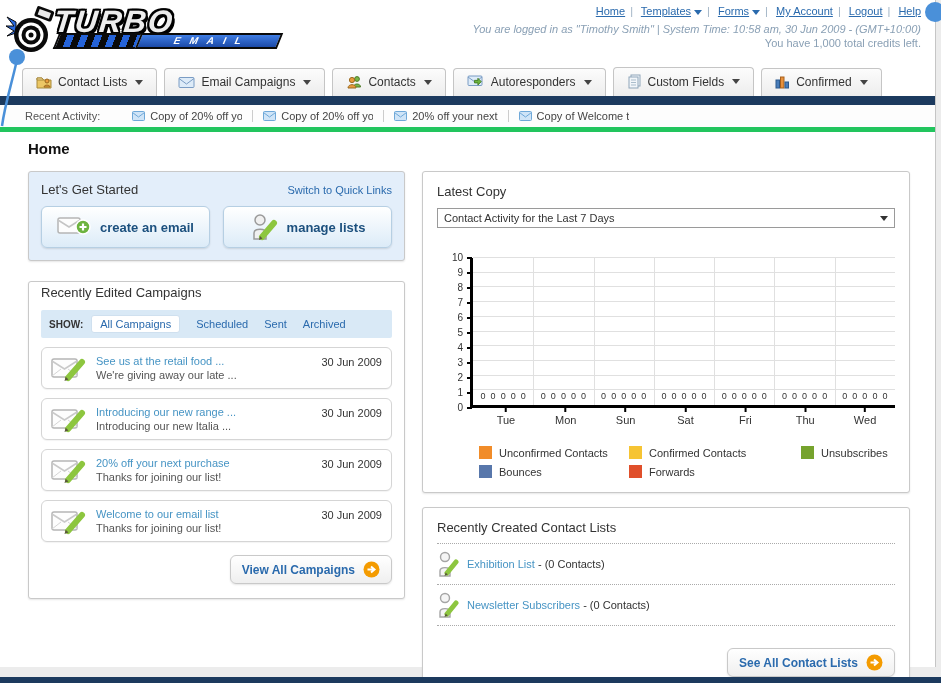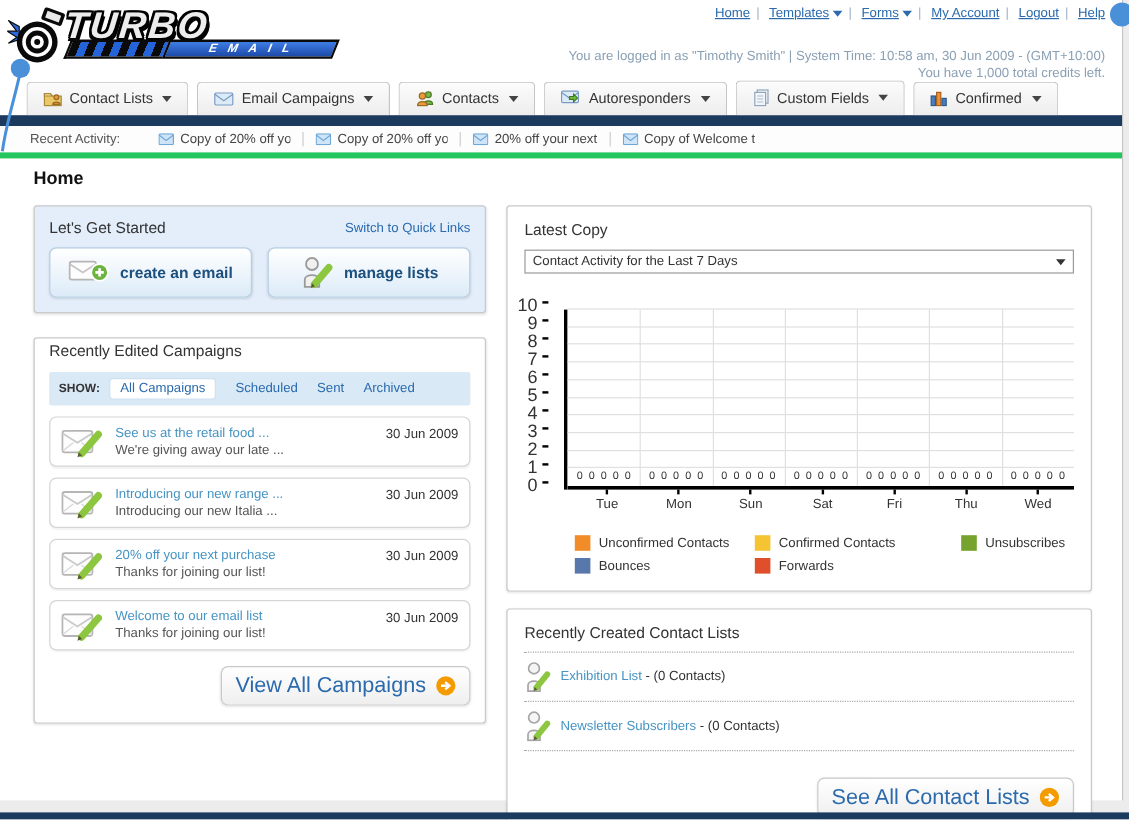--- a/index.html
+++ b/index.html
@@ -19,21 +19,21 @@
   .logo-band { display:flex; margin-top:-7px; margin-left:2px; transform:skewX(-22deg); }
   .logo-stripes { width:82px; height:16px; border:2px solid #0a0a0a; border-right:none;
     background:repeating-linear-gradient(90deg,#0a0a0a 0 7px,#2563d8 7px 14px); }
   .logo-email { width:142px; height:16px; border:2px solid #0a0a0a; background:linear-gradient(#3f7de4,#1c4aa8);
     color:#fff; font-weight:bold; font-size:10px; letter-spacing:9px; text-align:center; line-height:12px; padding-left:6px; }
   .header-right { position:absolute; top:5px; right:14px; text-align:right; }
   .top-links { color:#9ab; }
   .top-links a { color:#2a6aad; text-decoration:underline; font-size:11px; }
   .top-links .sep { color:#9fb2c4; margin:0 5px; }
   .caret-blue { display:inline-block; width:0; height:0; border-left:4px solid transparent; border-right:4px solid transparent; border-top:5px solid #2a6aad; margin-left:3px; vertical-align:middle; }
-  .login-line { color:#8aa0b5; margin-top:24px; font-size:11px; }
+  .login-line { color:#8aa0b5; margin-top:6px; font-size:11px;font-style:italic; }
   .credits-line { color:#8aa0b5; margin-top:2px; font-size:11px; }
   .help-bubble { position:absolute; top:2px; right:-10px; width:20px; height:20px; border-radius:50%; background:#4a90d9; }
 
   
   .balloon { position:absolute; top:46px; left:0; z-index:6; pointer-events:none; }
 
   
   .tabs { padding:6px 0 0 22px; height:34px; display:flex; align-items:flex-end; }
   .tab { display:inline-flex; align-items:center; gap:6px; background:linear-gradient(#fcfcfc,#ededed);
     border:1px solid #c5c5c5; border-bottom:none; border-radius:4px 4px 0 0; padding:6px 13px 7px 13px;
@@ -73,29 +73,29 @@
   .filter-pill { background:#fff; border:1px solid #cfe0ef; border-radius:3px; padding:2px 8px; color:#2a6aad; cursor:pointer; }
   .filter-link { color:#2a6aad; margin-left:16px; cursor:pointer; }
   .camp-card { display:flex; align-items:center; border:1px solid #d5d5d5; border-radius:6px; padding:6px 9px; margin-top:9px; background:#fff; box-shadow:0 1px 1px rgba(0,0,0,0.05); }
   .camp-icon { flex:none; margin-right:9px; }
   .camp-texts { flex:1; min-width:0; }
   .camp-title { color:#4694c4; cursor:pointer; display:block; margin-bottom:2px; }
   .camp-sub { color:#555; }
   .camp-date { flex:none; color:#333; margin-left:8px; align-self:flex-start; padding-top:2px; }
   .btn-row { display:flex; justify-content:flex-end; margin-top:13px; }
   .arrow-btn { display:inline-flex; align-items:center; gap:8px; background:linear-gradient(#ffffff,#efefef);
-    border:1px solid #c9c9c9; border-radius:6px; padding:5px 11px; font-size:18px; font-weight:normal; color:#2a6aad; cursor:pointer; box-shadow:0 1px 2px rgba(0,0,0,0.10); }
+    border:1px solid #c9c9c9; border-radius:6px; padding:5px 11px; font-size:12px; font-weight:bold; color:#2a6aad; cursor:pointer; box-shadow:0 1px 2px rgba(0,0,0,0.10); }
 
   
   .stats { padding:12px 14px 14px 14px; margin-bottom:14px; }
   .stats-select { margin-top:9px; border:1px solid #9a9a9a; background:#fff; height:20px; display:flex; align-items:center; justify-content:space-between; padding:0 6px; color:#333; cursor:pointer; }
   .sel-caret { display:inline-block; width:0; height:0; border-left:4px solid transparent; border-right:4px solid transparent; border-top:5px solid #333; }
   .chart-wrap { margin-top:30px; display:flex; }
   .chart-y { position:relative; width:36px; height:150px; flex:none; border-right:3px solid #000; }
-  .ytick { position:absolute; right:22px; font-size:15px; color:#333; }
+  .ytick { position:absolute; right:7px; font-size:10px; color:#333; }
   .ytick::after { content:""; position:absolute; right:-9px; top:5px; width:5px; height:2px; background:#000; }
   .chart-plot { position:relative; height:150px; flex:1; border-bottom:3px solid #000; background:#fff; }
   .hgrid { position:absolute; left:0; right:0; height:1px; background:#e0e0e0; }
   .vgrid { position:absolute; top:0; bottom:0; width:1px; background:#e0e0e0; }
   .zero-label { position:absolute; bottom:4px; transform:translateX(-50%); font-size:9px; color:#333; }
   .chart-x { position:relative; height:22px; margin-left:39px; }
   .xtick { position:absolute; top:0; transform:translateX(-50%); text-align:center; color:#333; font-size:11px; }
   .xtick-mark { display:block; width:2px; height:4px; background:#000; margin:0 auto 2px auto; }
   .chart-legend { margin:16px 0 0 42px; display:grid; grid-template-columns:150px 172px auto; row-gap:6px; }
   .legend-item { display:flex; align-items:center; gap:7px; }

